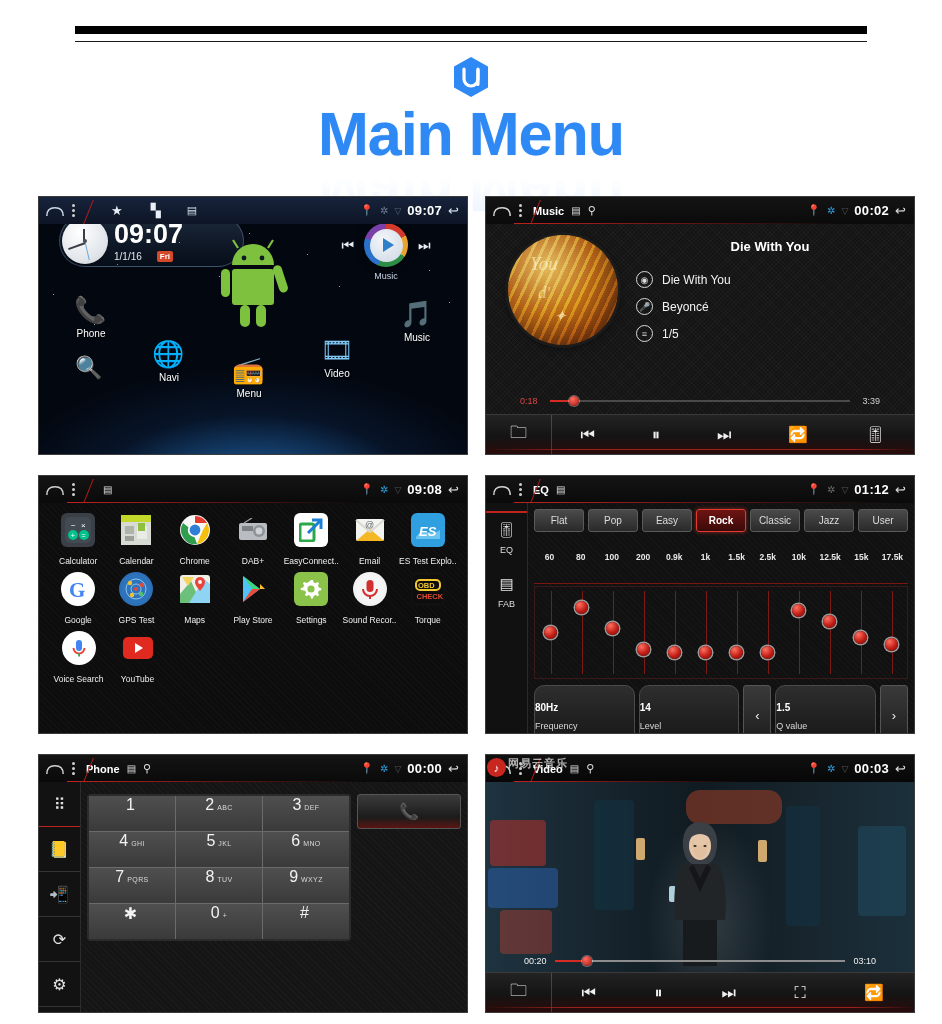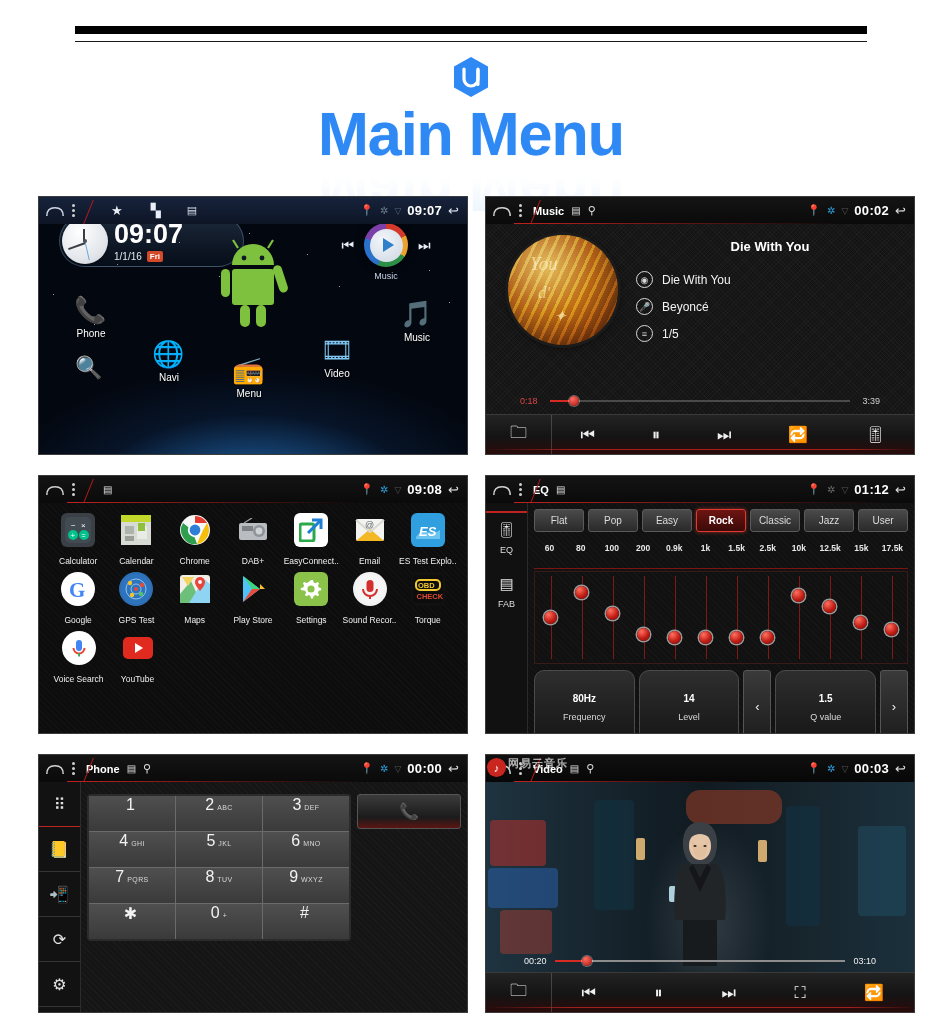--- a/index.html
+++ b/index.html
@@ -120,21 +120,21 @@
   .analog .hand-h, .analog .hand-m, .analog .hand-s {
     position: absolute; left: 50%; top: 50%; transform-origin: 0 50%;
     background: #3a3f45;
   }
   .analog .hand-h { width: 13px; height: 2px; transform: rotate(-90deg) translateY(-1px); }
   .analog .hand-m { width: 18px; height: 2px; transform: rotate(160deg) translateY(-1px); }
   .analog .hand-s { width: 19px; height: 1px; background: #6ea8dd; transform: rotate(77deg); }
   .analog .pivot { position: absolute; left: 50%; top: 50%; width: 4px; height: 4px; margin: -2px 0 0 -2px; background: #4b5159; border-radius: 50%; }
   .digi { margin-left: 6px; }
   .digi-time { font-size: 27px; font-weight: bold; color: #fff; line-height: 1; letter-spacing: 0px; }
-  .digi-sub { display: flex; align-items: flex-start; gap: 5px; margin-top: 3px; }
+  .digi-sub { display: flex; align-items: flex-start; gap: 15px; margin-top: 3px; }
   .digi-date { font-size: 10px; color: #e2e9f2; }
   .digi-day { font-size: 8px; font-weight: bold; color: #fff; background: #d4492a; padding: 1px 3px; border-radius: 2px; }
 
   .musicwidget {
     position: absolute; right: 16px; top: 26px;
     width: 130px; text-align: center;
   }
   .mw-row { display: flex; align-items: center; justify-content: center; gap: 10px; }
   .mw-ring {
     width: 44px; height: 44px; border-radius: 50%;
@@ -268,40 +268,40 @@
     flex: 1; text-align: center; font-size: 10px; color: #dcdcdc;
     padding: 5px 0; border-radius: 3px;
     background: linear-gradient(#4a4a4a,#2a2a2a);
     border: 1px solid #5a5a5a;
   }
   .preset.active {
     background: linear-gradient(#6e1512,#3a0a08);
     border: 1px solid #e03b30; color: #fff; font-weight: bold;
     box-shadow: 0 0 4px rgba(224,59,48,.6);
   }
-  .freqhdr { display: flex; margin-top: 11px; border-bottom: 1px solid #7a1512; padding-bottom: 15px; }
+  .freqhdr { display: flex; margin-top: 20px; border-bottom: 1px solid #7a1512; padding-bottom: 21px; }
   .freqhdr span { flex: 1; text-align: center; font-size: 8.5px; color: #e8e8e8; font-weight: bold; }
   .sliders {
     position: relative; height: 93px; margin-top: 2px;
     border: 1px solid #3a1a18;
     display: flex;
   }
   .slt { flex: 1; position: relative; }
   .slt .track { position: absolute; left: 50%; top: 4px; bottom: 4px; width: 1px; background: #7e1a16; }
   .slt .thumb {
     position: absolute; left: 50%; width: 13px; height: 13px; margin-left: -6.5px;
     border-radius: 50%;
     background: radial-gradient(circle at 35% 28%, #ff7060, #c01c14 55%, #6d0f0a);
     box-shadow: 0 0 0 1.5px #9a9a9a, 0 1px 2px rgba(0,0,0,.8);
   }
   .eqfoot { display: flex; gap: 4px; margin-top: 6px; align-items: stretch; }
   .eqbox {
-    flex: 1; text-align: center; border-radius: 10px;
+    flex: 1; border-radius: 10px;
     background: linear-gradient(#2e2e2e,#161616);
-    border: 1px solid #4a4a4a; padding: 17px 0;
+    border: 1px solid #4a4a4a; padding: 11px 0;
   }
   .eqbox .v { font-size: 10px; color: #fff; font-weight: bold; }
   .eqbox .k { font-size: 9px; color: #d8d8d8; }
   .eqarrow {
     width: 28px; display: flex; align-items: center; justify-content: center;
     border-radius: 3px; background: linear-gradient(#3a3a3a,#1c1c1c);
     border: 1px solid #555; color: #eee; font-size: 13px;
   }
 
   

